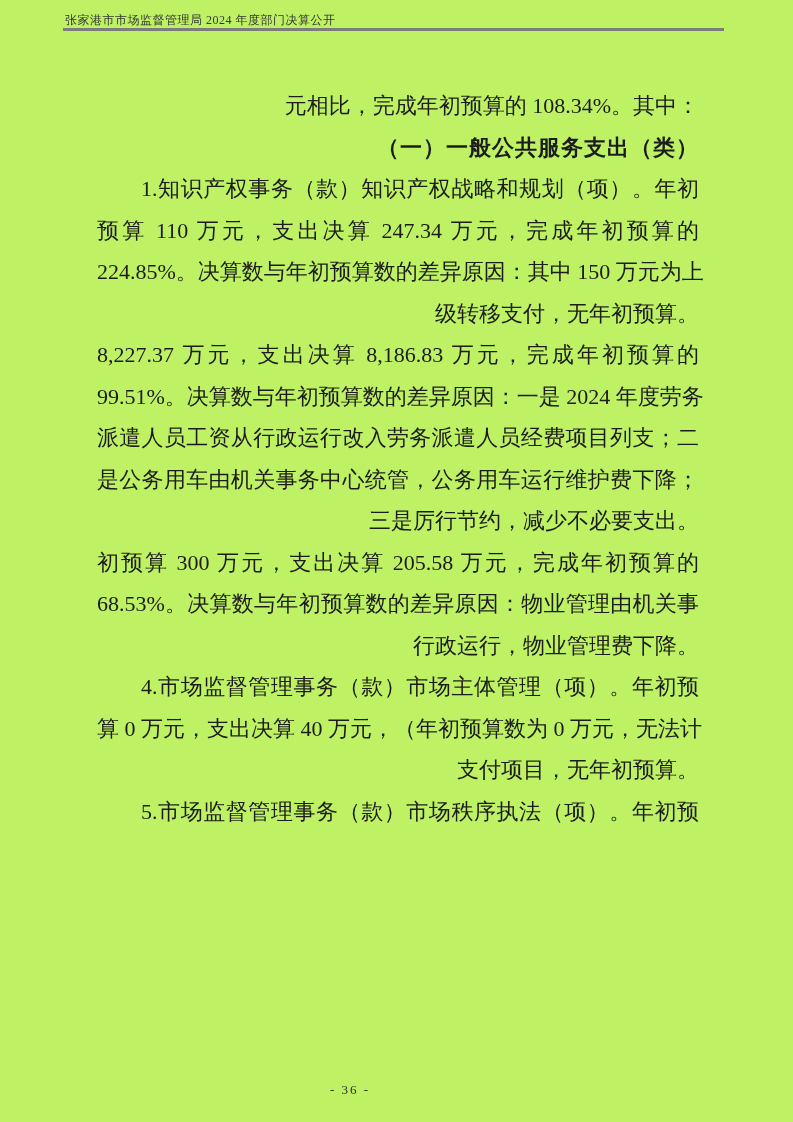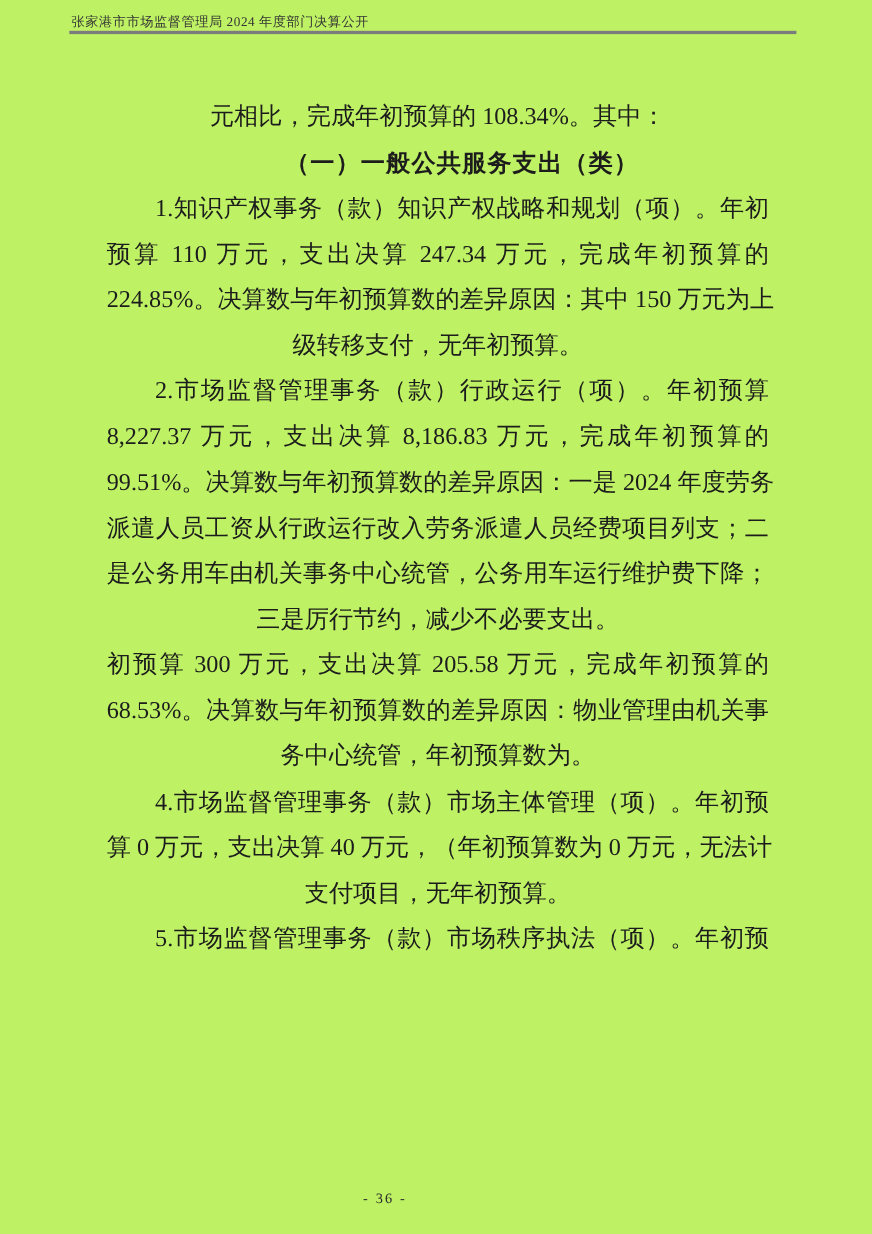--- a/index.html
+++ b/index.html
@@ -41,21 +41,21 @@
       position: absolute;
       left: 97px;
       top: 85px;
       width: 602px;
     }
     .ln {
       height: 41.5px;
       line-height: 41.5px;
       font-size: 22px;
       white-space: nowrap;
-      text-align: center;
+      text-align: right;
     }
     .j {
       text-align: justify;
       text-align-last: justify;
       -moz-text-align-last: justify;
     }
     .ind {
       text-indent: 44px;
     }
     .hd {
@@ -82,29 +82,28 @@
   <div class="hdr-title">张家港市市场监督管理局 2024 年度部门决算公开</div>
   <div class="hdr-rule"></div>
 
   <div class="textblock">
     <div class="ln">元相比，完成年初预算的 108.34%。其中：</div>
     <div class="ln ind hd">（一）一般公共服务支出（类）</div>
     <div class="ln ind j">1.知识产权事务（款）知识产权战略和规划（项）。年初</div>
     <div class="ln j">预算 110 万元，支出决算 247.34 万元，完成年初预算的</div>
     <div class="ln j">224.85%。决算数与年初预算数的差异原因：其中 150 万元为上</div>
     <div class="ln">级转移支付，无年初预算。</div>
-    <div class="ln ind j">2.市场监督管理事务（款）行政运行（项）。年初预算</div>
     <div class="ln j">8,227.37 万元，支出决算 8,186.83 万元，完成年初预算的</div>
     <div class="ln j">99.51%。决算数与年初预算数的差异原因：一是 2024 年度劳务</div>
     <div class="ln j">派遣人员工资从行政运行改入劳务派遣人员经费项目列支；二</div>
     <div class="ln j">是公务用车由机关事务中心统管，公务用车运行维护费下降；</div>
     <div class="ln">三是厉行节约，减少不必要支出。</div>
     <div class="ln j">初预算 300 万元，支出决算 205.58 万元，完成年初预算的</div>
     <div class="ln j">68.53%。决算数与年初预算数的差异原因：物业管理由机关事</div>
-    <div class="ln">务中心统管，年初预算数为。</div>
+    <div class="ln">行政运行，物业管理费下降。</div>
     <div class="ln ind j">4.市场监督管理事务（款）市场主体管理（项）。年初预</div>
     <div class="ln j">算 0 万元，支出决算 40 万元，（年初预算数为 0 万元，无法计</div>
     <div class="ln">支付项目，无年初预算。</div>
     <div class="ln ind j">5.市场监督管理事务（款）市场秩序执法（项）。年初预</div>
   </div>
 
   <div class="footer">- 36 -</div>
 
 </div>
 

